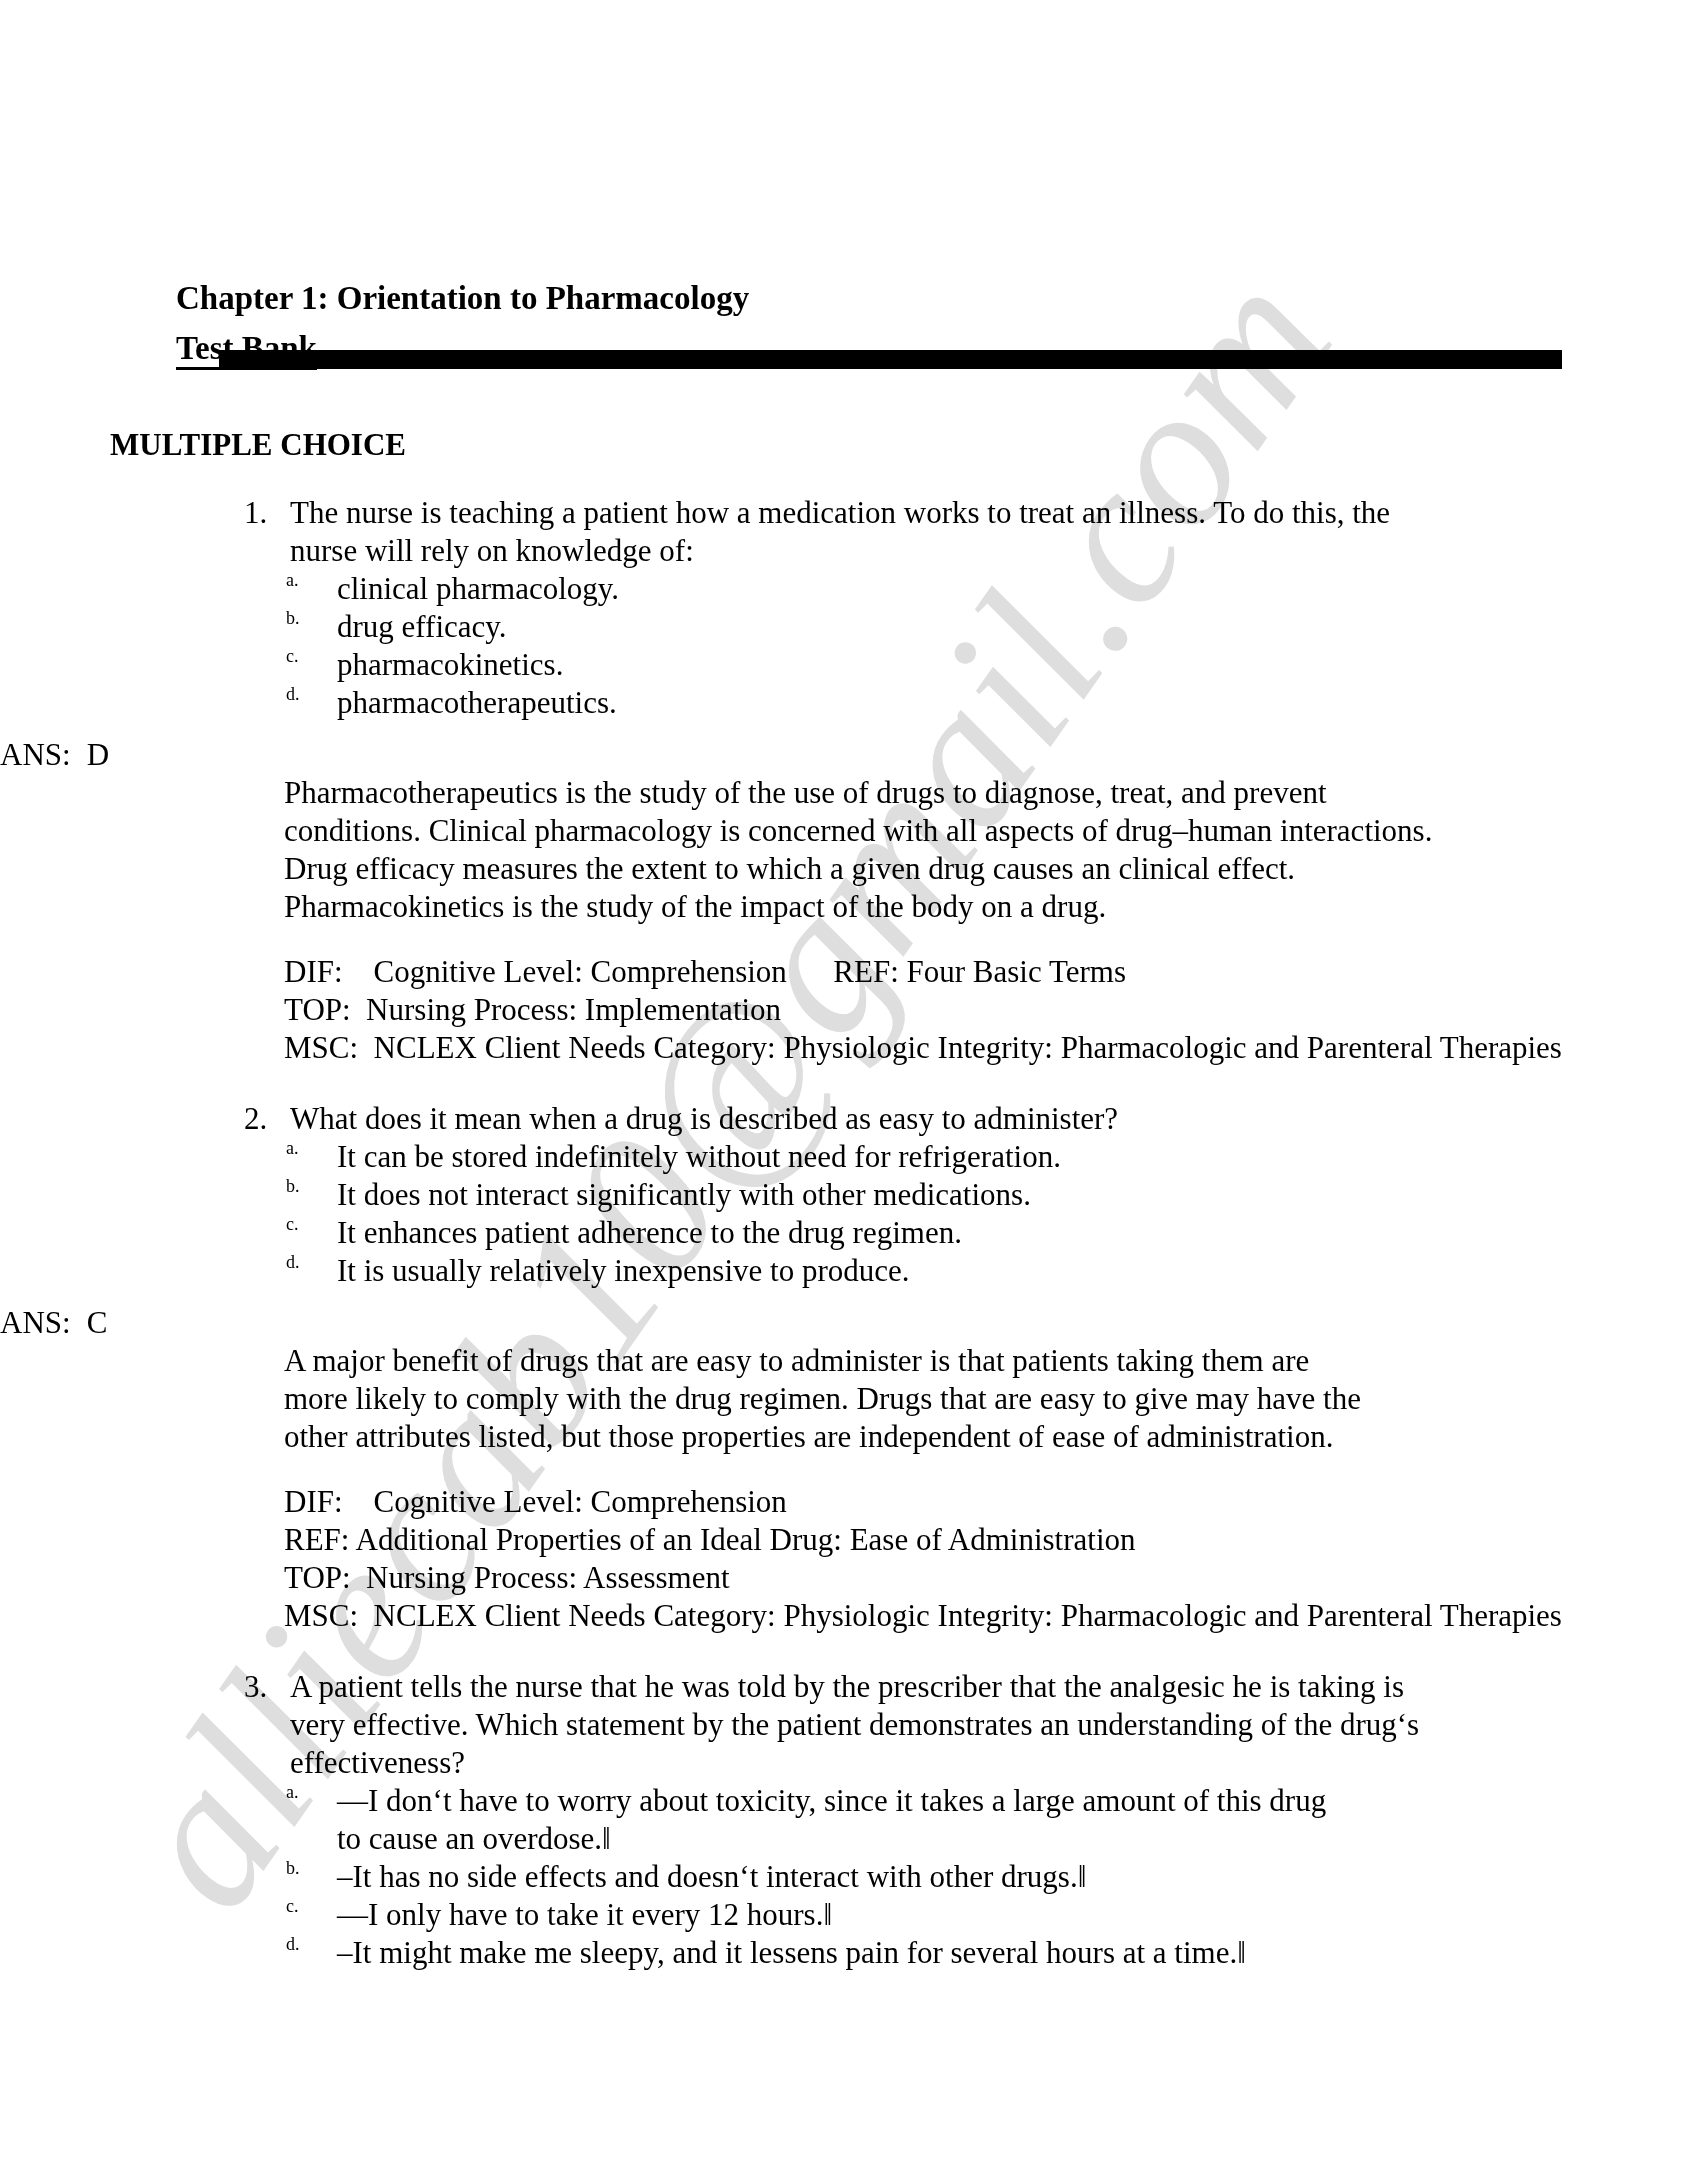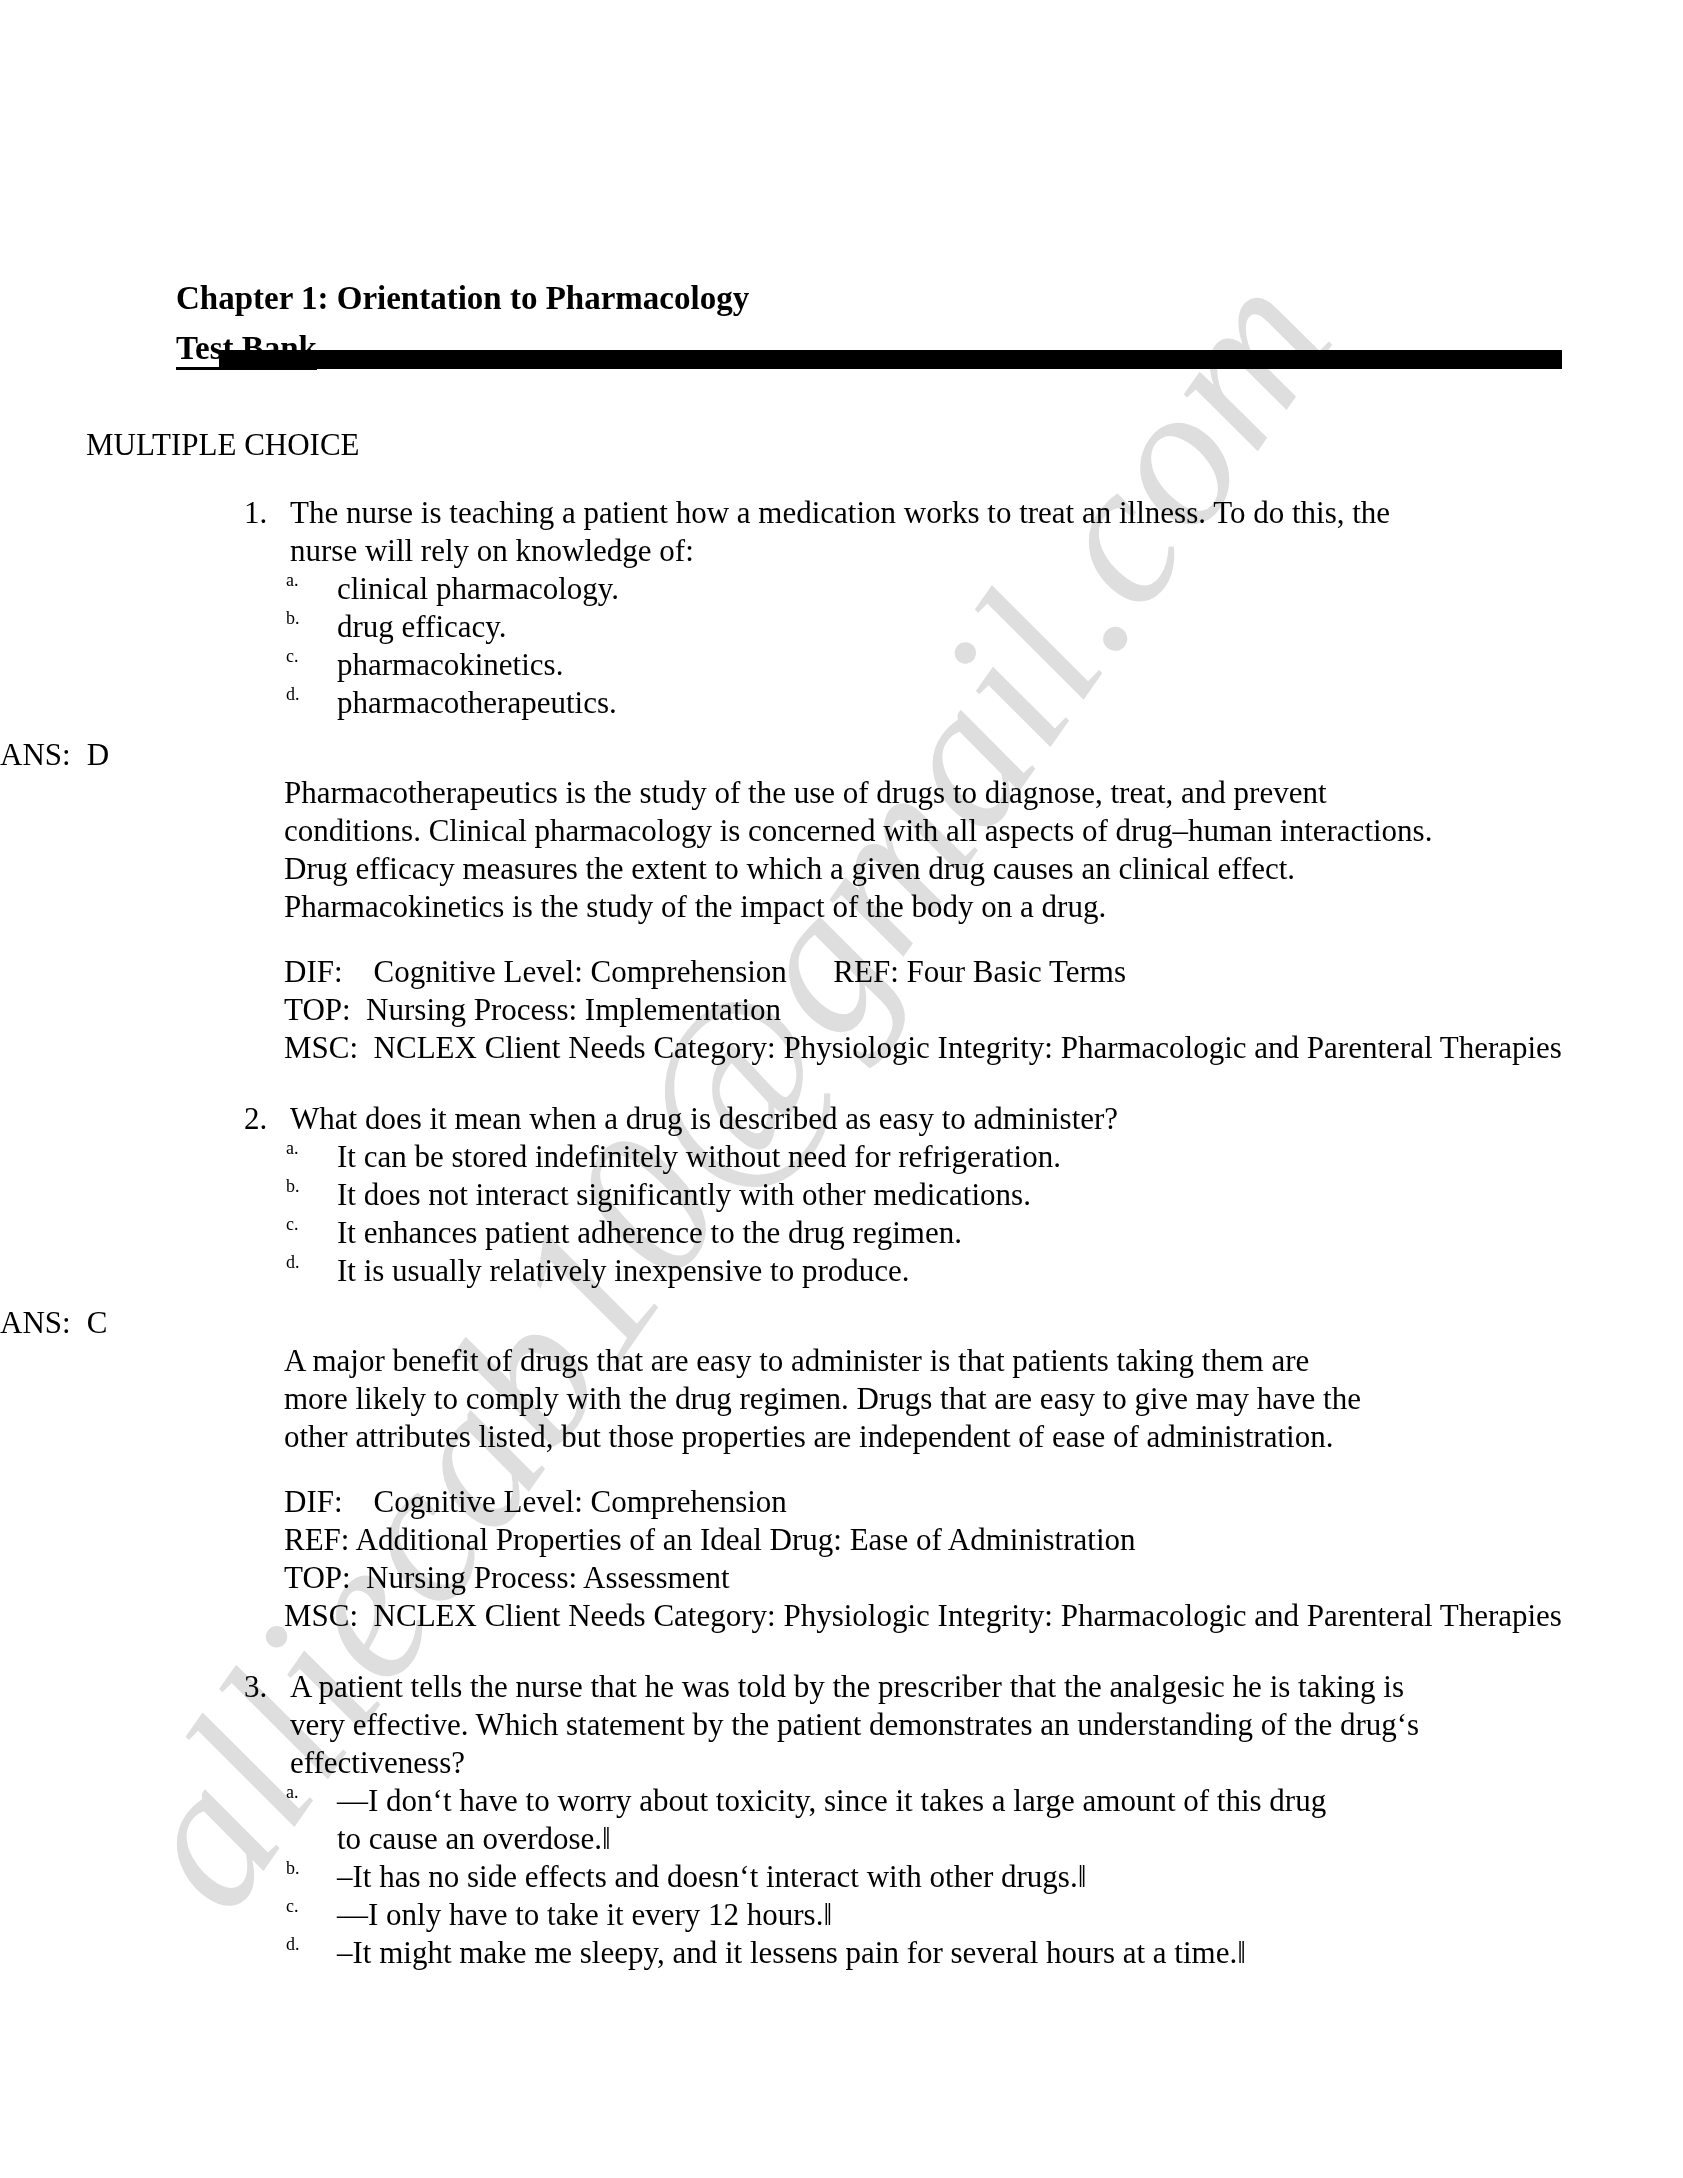--- a/index.html
+++ b/index.html
@@ -34,21 +34,21 @@
     font-size:33px; font-weight:bold; line-height:40px;margin-top:10px;
   }
   .subtitle-text { border-bottom:3px solid #000; padding-bottom:1px; }
   .title-bar {
     position:absolute; left:219px; top:350px;
     width:1343px; height:19px; background:#000;
   }
 
   .body-flow { position:absolute; left:0; top:426px; right:0; font-size:31px; line-height:38px; }
 
-  .section-heading { margin-left:86px; font-size:31px; font-weight:normal; margin-bottom:30px; }
+  .section-heading { margin-left:110px; font-size:31px; font-weight:bold; margin-bottom:30px; }
 
   .question { margin-top:0; }
   .question + .question { margin-top:33px; }
 
   .q-row { display:flex; }
   .q-num { flex:none; width:46px; margin-left:244px; }
   .q-stem { flex:1; }
 
   .option { position:relative; padding-left:337px; }
   .opt-letter {

